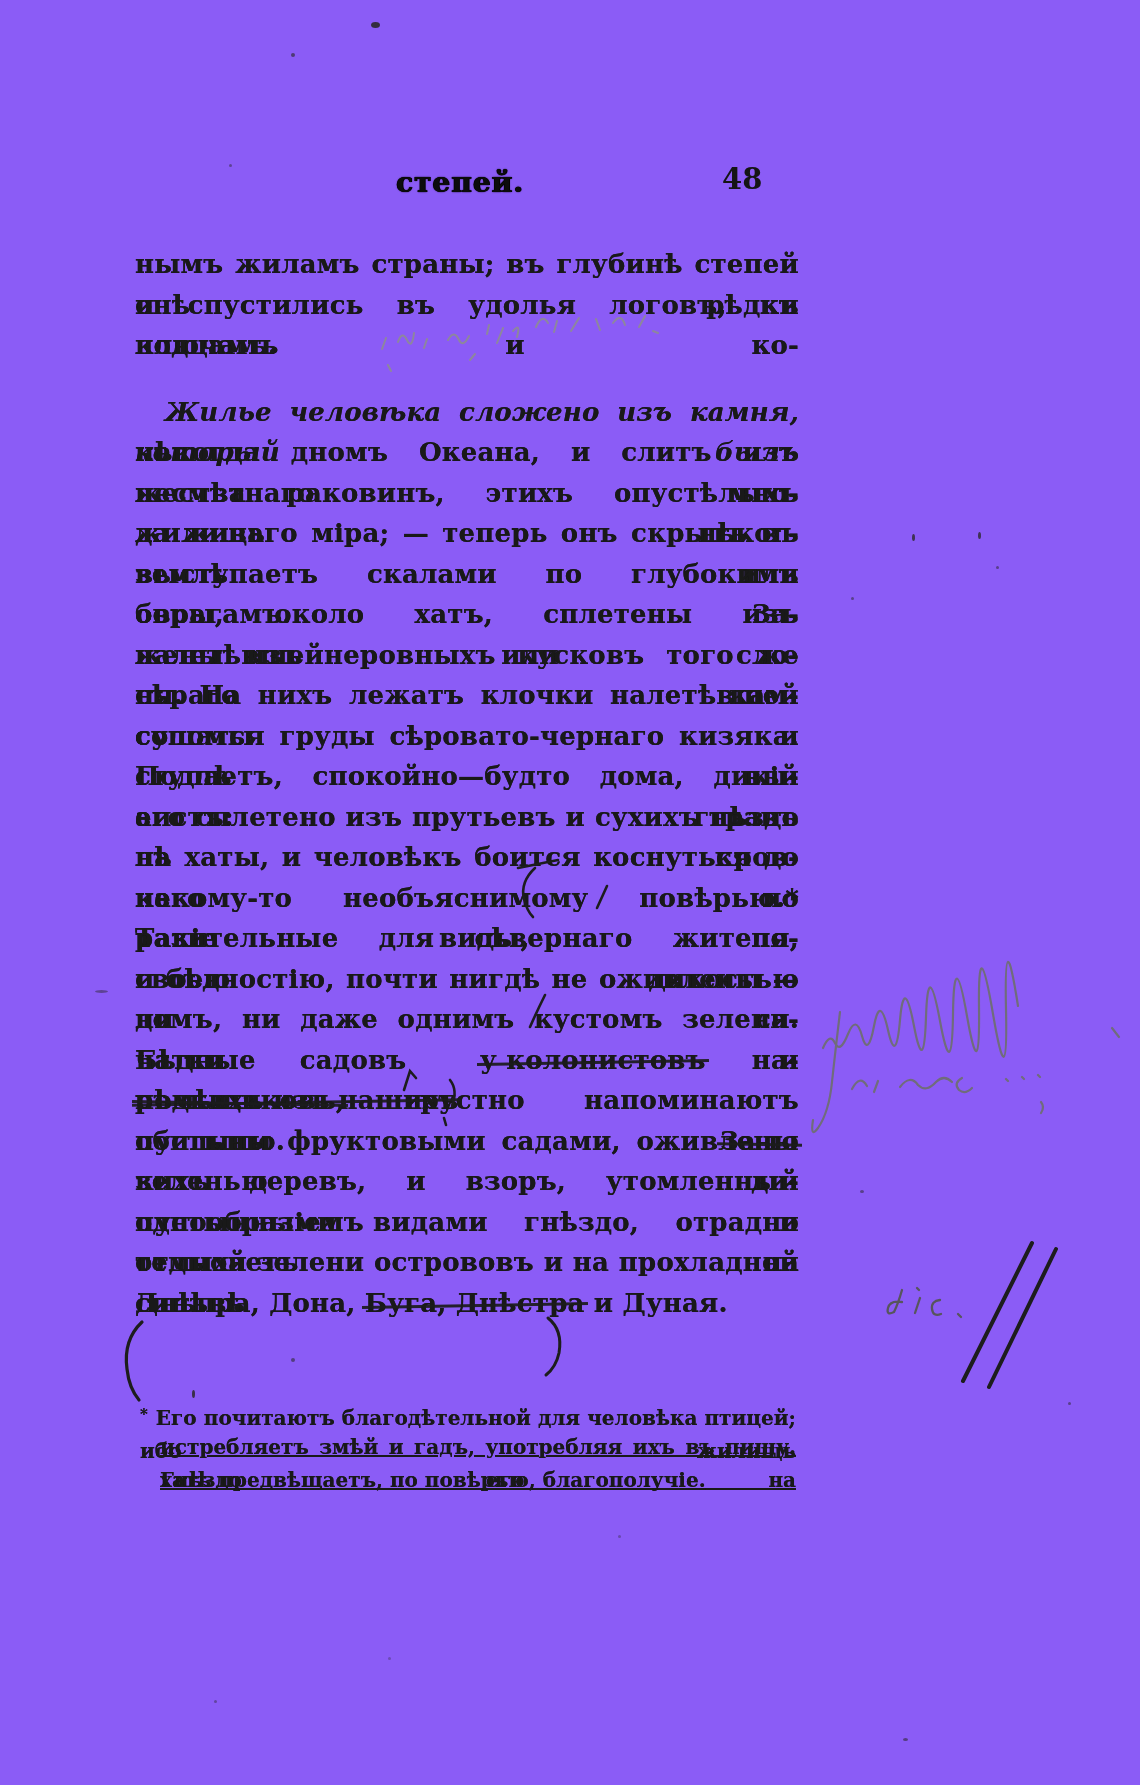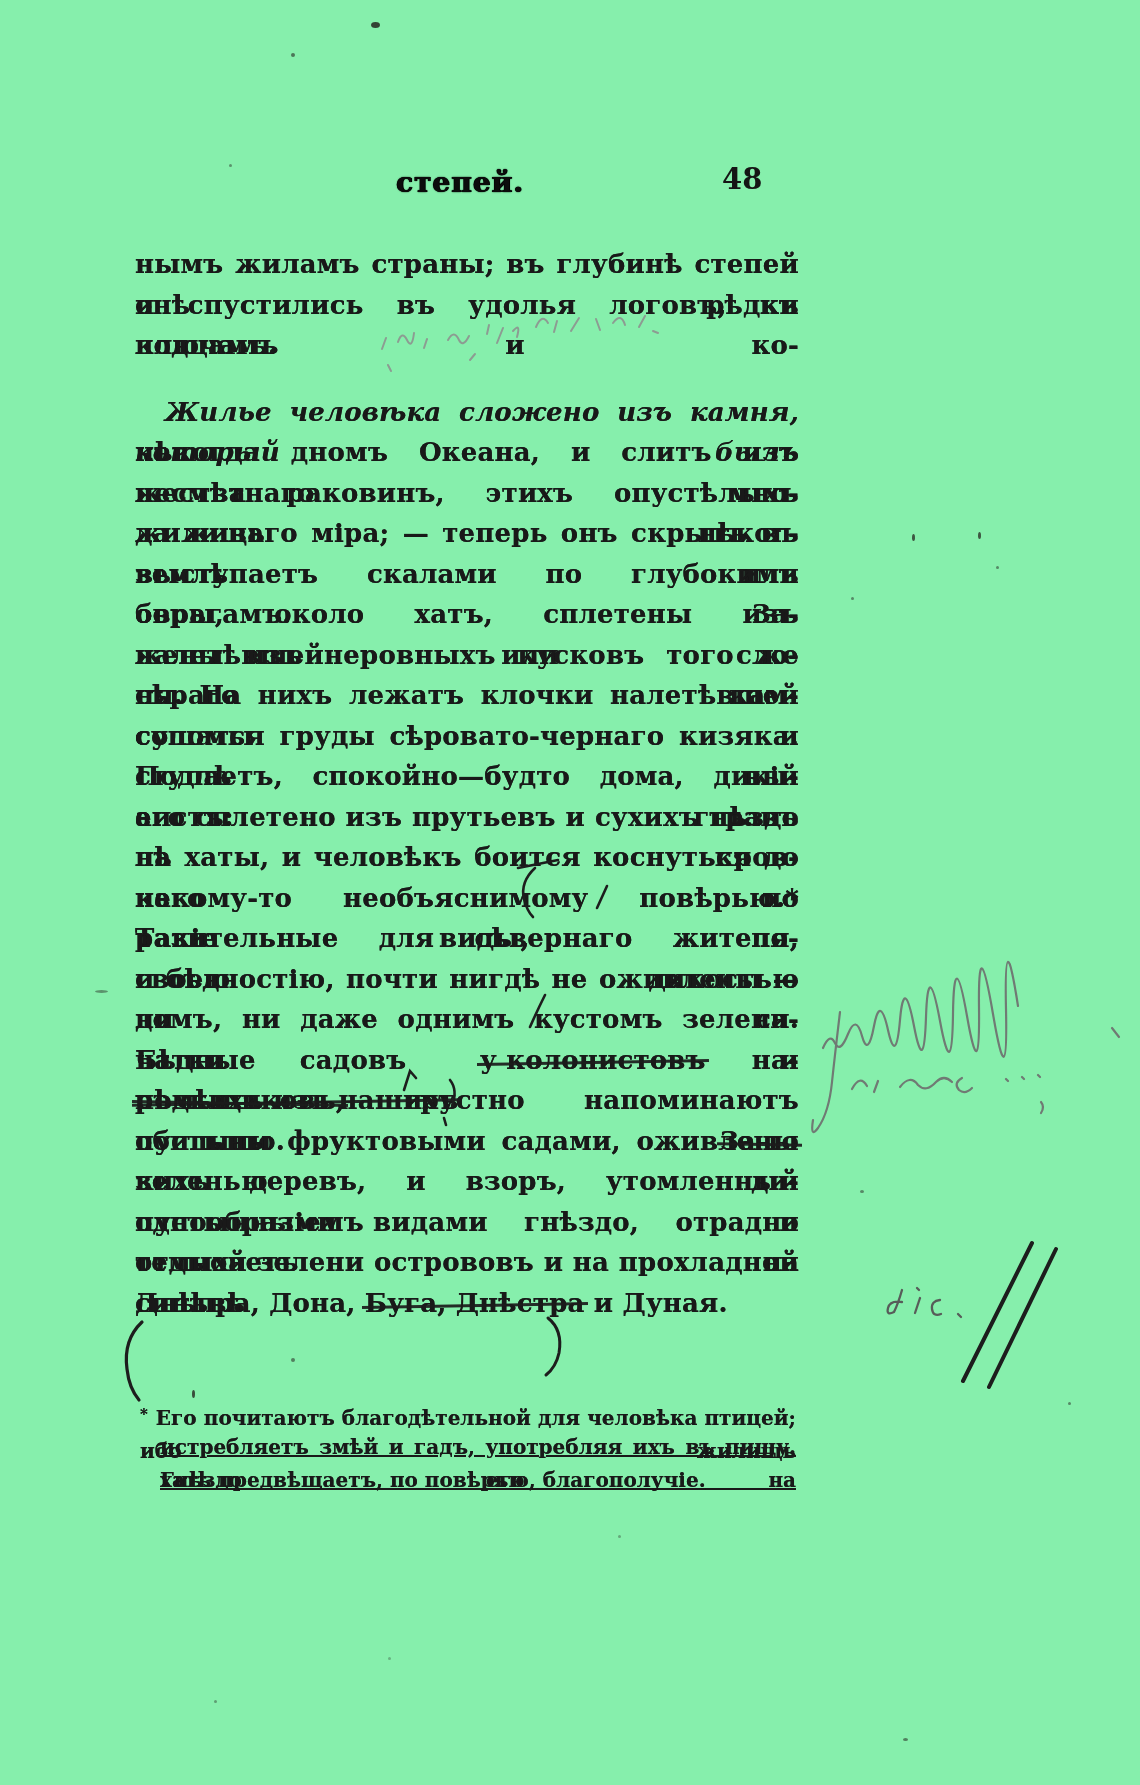--- a/index.html
+++ b/index.html
@@ -1,18 +1,18 @@
 <!DOCTYPE html>
 <html><head>
 <meta charset="utf-8">
 <style>
   html,body{margin:0;padding:0;background:#f2f1ed;}
   .page{
     position:relative;width:1140px;height:1785px;margin:0 auto;
-    background:#86efac;overflow:hidden;
+    background:#8b5cf6;overflow:hidden;
     font-family:"DejaVu Serif",serif;color:#191919;
   }
   
   .running-title{
     position:absolute;left:128px;top:166px;width:664px;text-align:center;
     font-size:28px;font-weight:700;letter-spacing:1px;color:#0c0c0c;
     filter:blur(0.7px);
     text-shadow:0 0 1.6px #000,0.7px 0.4px 0 #000,-0.5px 0.3px 0 #000;
   }
   .page-number{

